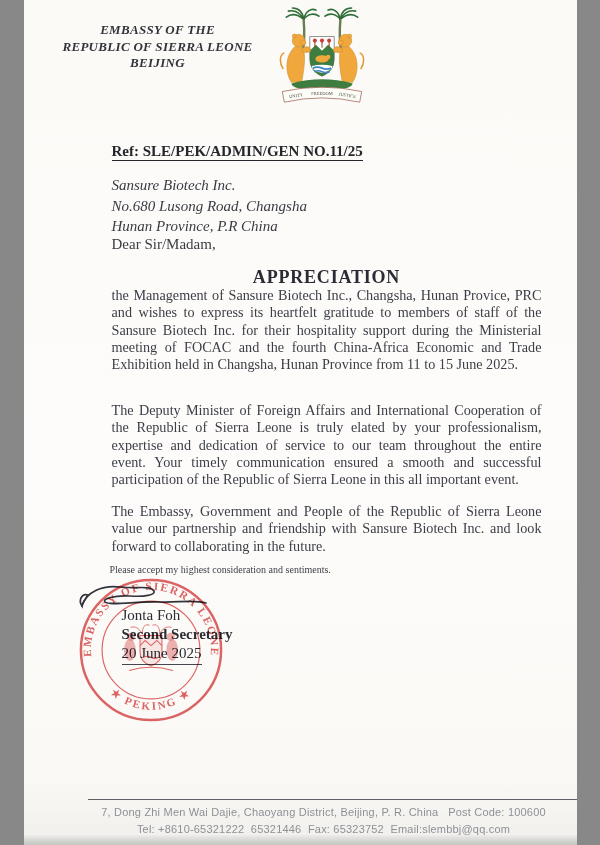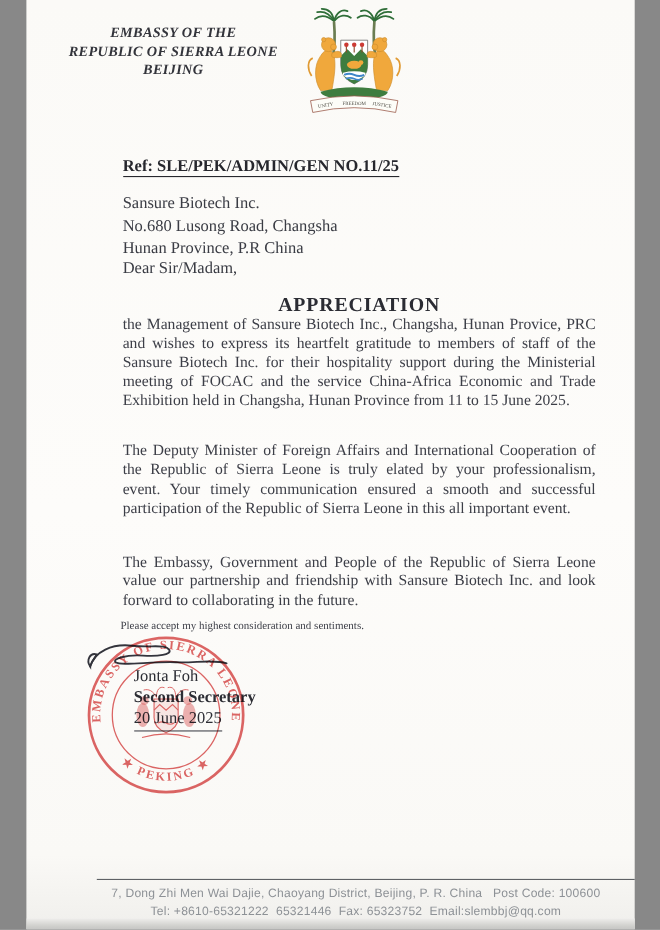--- a/index.html
+++ b/index.html
@@ -12,21 +12,21 @@
   .abs { position:absolute; }
   
   .embassy-block { left:28px; top:22px; width:212px; text-align:center;
     font-style:italic; font-weight:bold; font-size:13px; line-height:16.5px;
     color:#33343b; letter-spacing:.3px; }
   .crest { left:247px; top:6px; width:102px; height:112px; }
   
   .ref { left:88px; top:143px; font-weight:bold; font-size:15px; color:#26272d; }
   .ref span { border-bottom:1.6px solid #26272d; padding-bottom:1px; }
   
-  .recipient { left:88px; top:175px; font-size:15px; line-height:20.5px; color:#3a3c44; }
+  .recipient { left:88px; top:175px; font-size:15px; line-height:20.5px; color:#3a3c44;font-style:italic; }
   .salutation { left:88px; top:236px; font-size:15px; color:#3a3c44; }
   
   .subject { left:88px; top:267px; width:430px; text-align:center;
     font-weight:bold; font-size:18px; letter-spacing:.8px; color:#2b2c33; }
   .para { left:88px; top:0; width:430px; font-size:14.2px; line-height:17.3px; color:#3c3e47; }
   .para.p1 { top:287px; } .para.p2 { top:402px; } .para.p3 { top:503px; }
   .justified div { text-align:left; }
   .justified div.j { text-align:justify; text-align-last:justify; }
   .closing { left:86px; top:564px; font-size:10px; color:#3c3e47; }
   
@@ -130,26 +130,27 @@
     </div>
 
   <div class="abs salutation">Dear Sir/Madam,</div>
 
   <div class="abs subject">APPRECIATION</div>
 
   <div class="abs para p1 justified">
       <div class="j">the Management of Sansure Biotech Inc., Changsha, Hunan Provice, PRC</div>
       <div class="j">and wishes to express its heartfelt gratitude to members of staff of the</div>
       <div class="j">Sansure Biotech Inc. for their hospitality support  during the Ministerial</div>
-      <div class="j">meeting of FOCAC and the service China-Africa Economic and Trade</div>
+      <div class="j">meeting of FOCAC and the fourth China-Africa Economic and Trade</div>
       <div>Exhibition held in Changsha, Hunan Province from 11 to 15 June 2025.</div>
     </div>
   <div class="abs para p2 justified">
       <div class="j">The Deputy Minister of Foreign Affairs and International Cooperation of</div>
       <div class="j">the Republic of Sierra Leone is truly elated by your professionalism,</div>
+      <div class="j">expertise and dedication of service to our team throughout the entire</div>
       <div class="j">event. Your timely communication ensured a smooth and successful</div>
       <div>participation of the Republic of Sierra Leone in this all important event.</div>
     </div>
   <div class="abs para p3 justified">
       <div class="j">The Embassy, Government and People of the Republic of Sierra Leone</div>
       <div class="j">value our partnership and friendship with Sansure Biotech Inc. and look</div>
       <div>forward to collaborating in the future.</div>
     </div>
 
   <div class="abs closing">Please accept my highest consideration and sentiments.</div>

